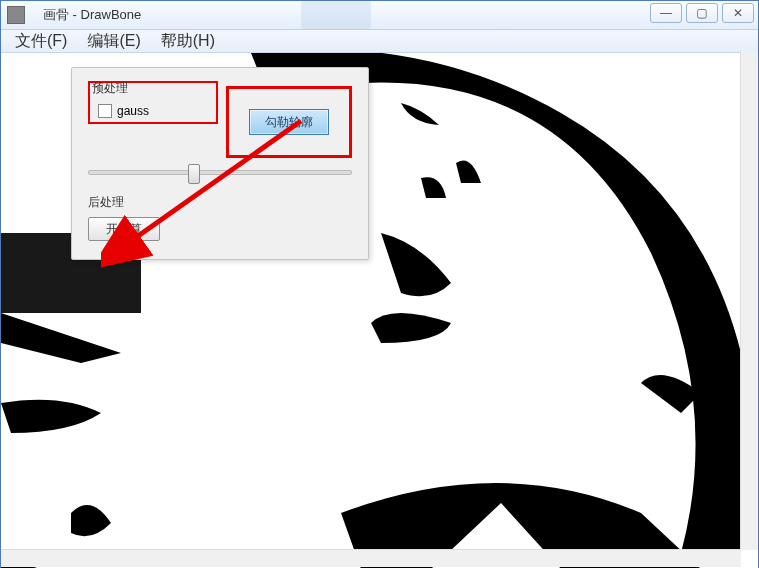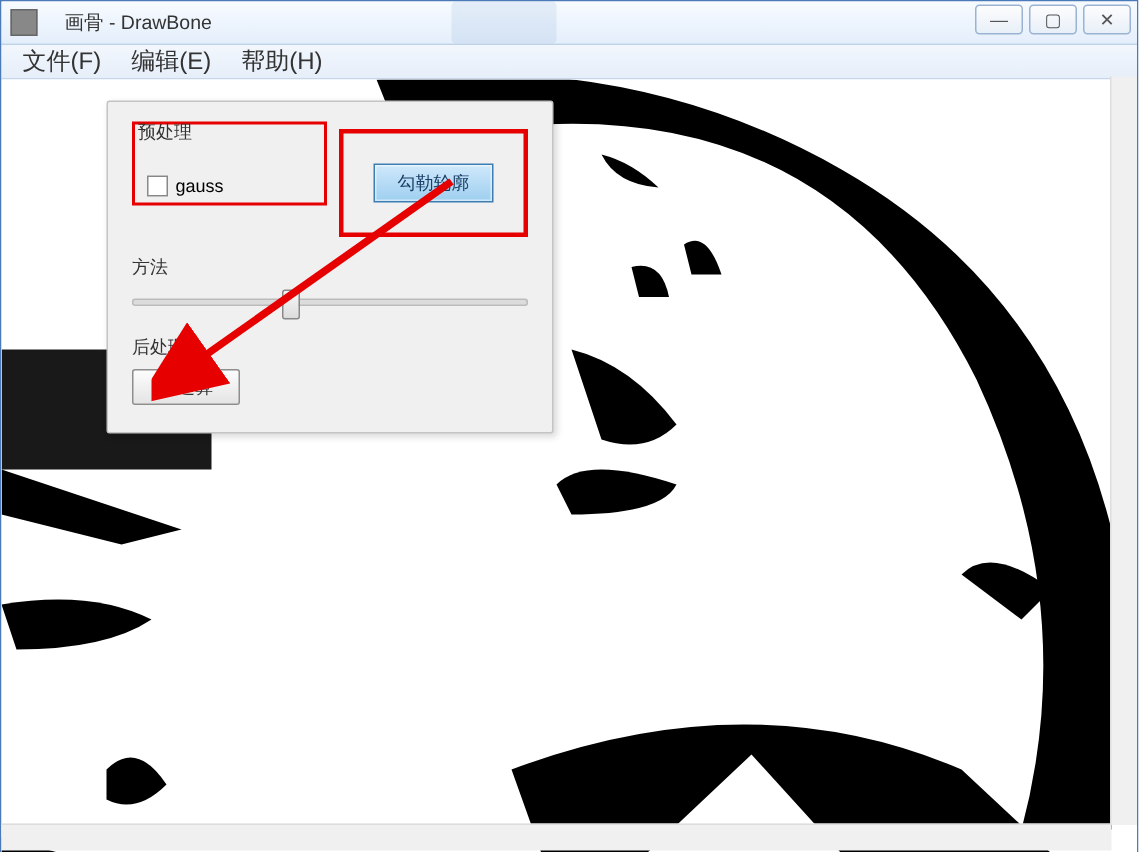--- a/index.html
+++ b/index.html
@@ -260,31 +260,30 @@
     </svg>
   </div>
 
   <div class="scroll-v"></div>
   <div class="scroll-h"></div>
 
   <div class="panel">
     <div class="row-top">
       <div>
         <div class="section-label" style="margin-left:4px;">预处理</div>
-        <div class="checkbox-row hl-red" style="margin-top:-20px; padding-top:34px;">
+        <div class="checkbox-row hl-red" style="margin-top:-20px; padding-top:21px;">
           <div class="checkbox"></div>
           <span>gauss</span>
         </div>
       </div>
       <div class="outline-wrap">
         <div class="outline-btn">勾勒轮廓</div>
       </div>
     </div>
 
-    <div class="section-label mt">方法</div>
     <div class="slider-track">
       <div class="track-line"></div>
       <div class="slider-thumb"></div>
     </div>
 
     <div class="section-label mt">后处理</div>
     <div class="btn-row">
       <div class="std-btn">开运算</div>
     </div>
   </div>

